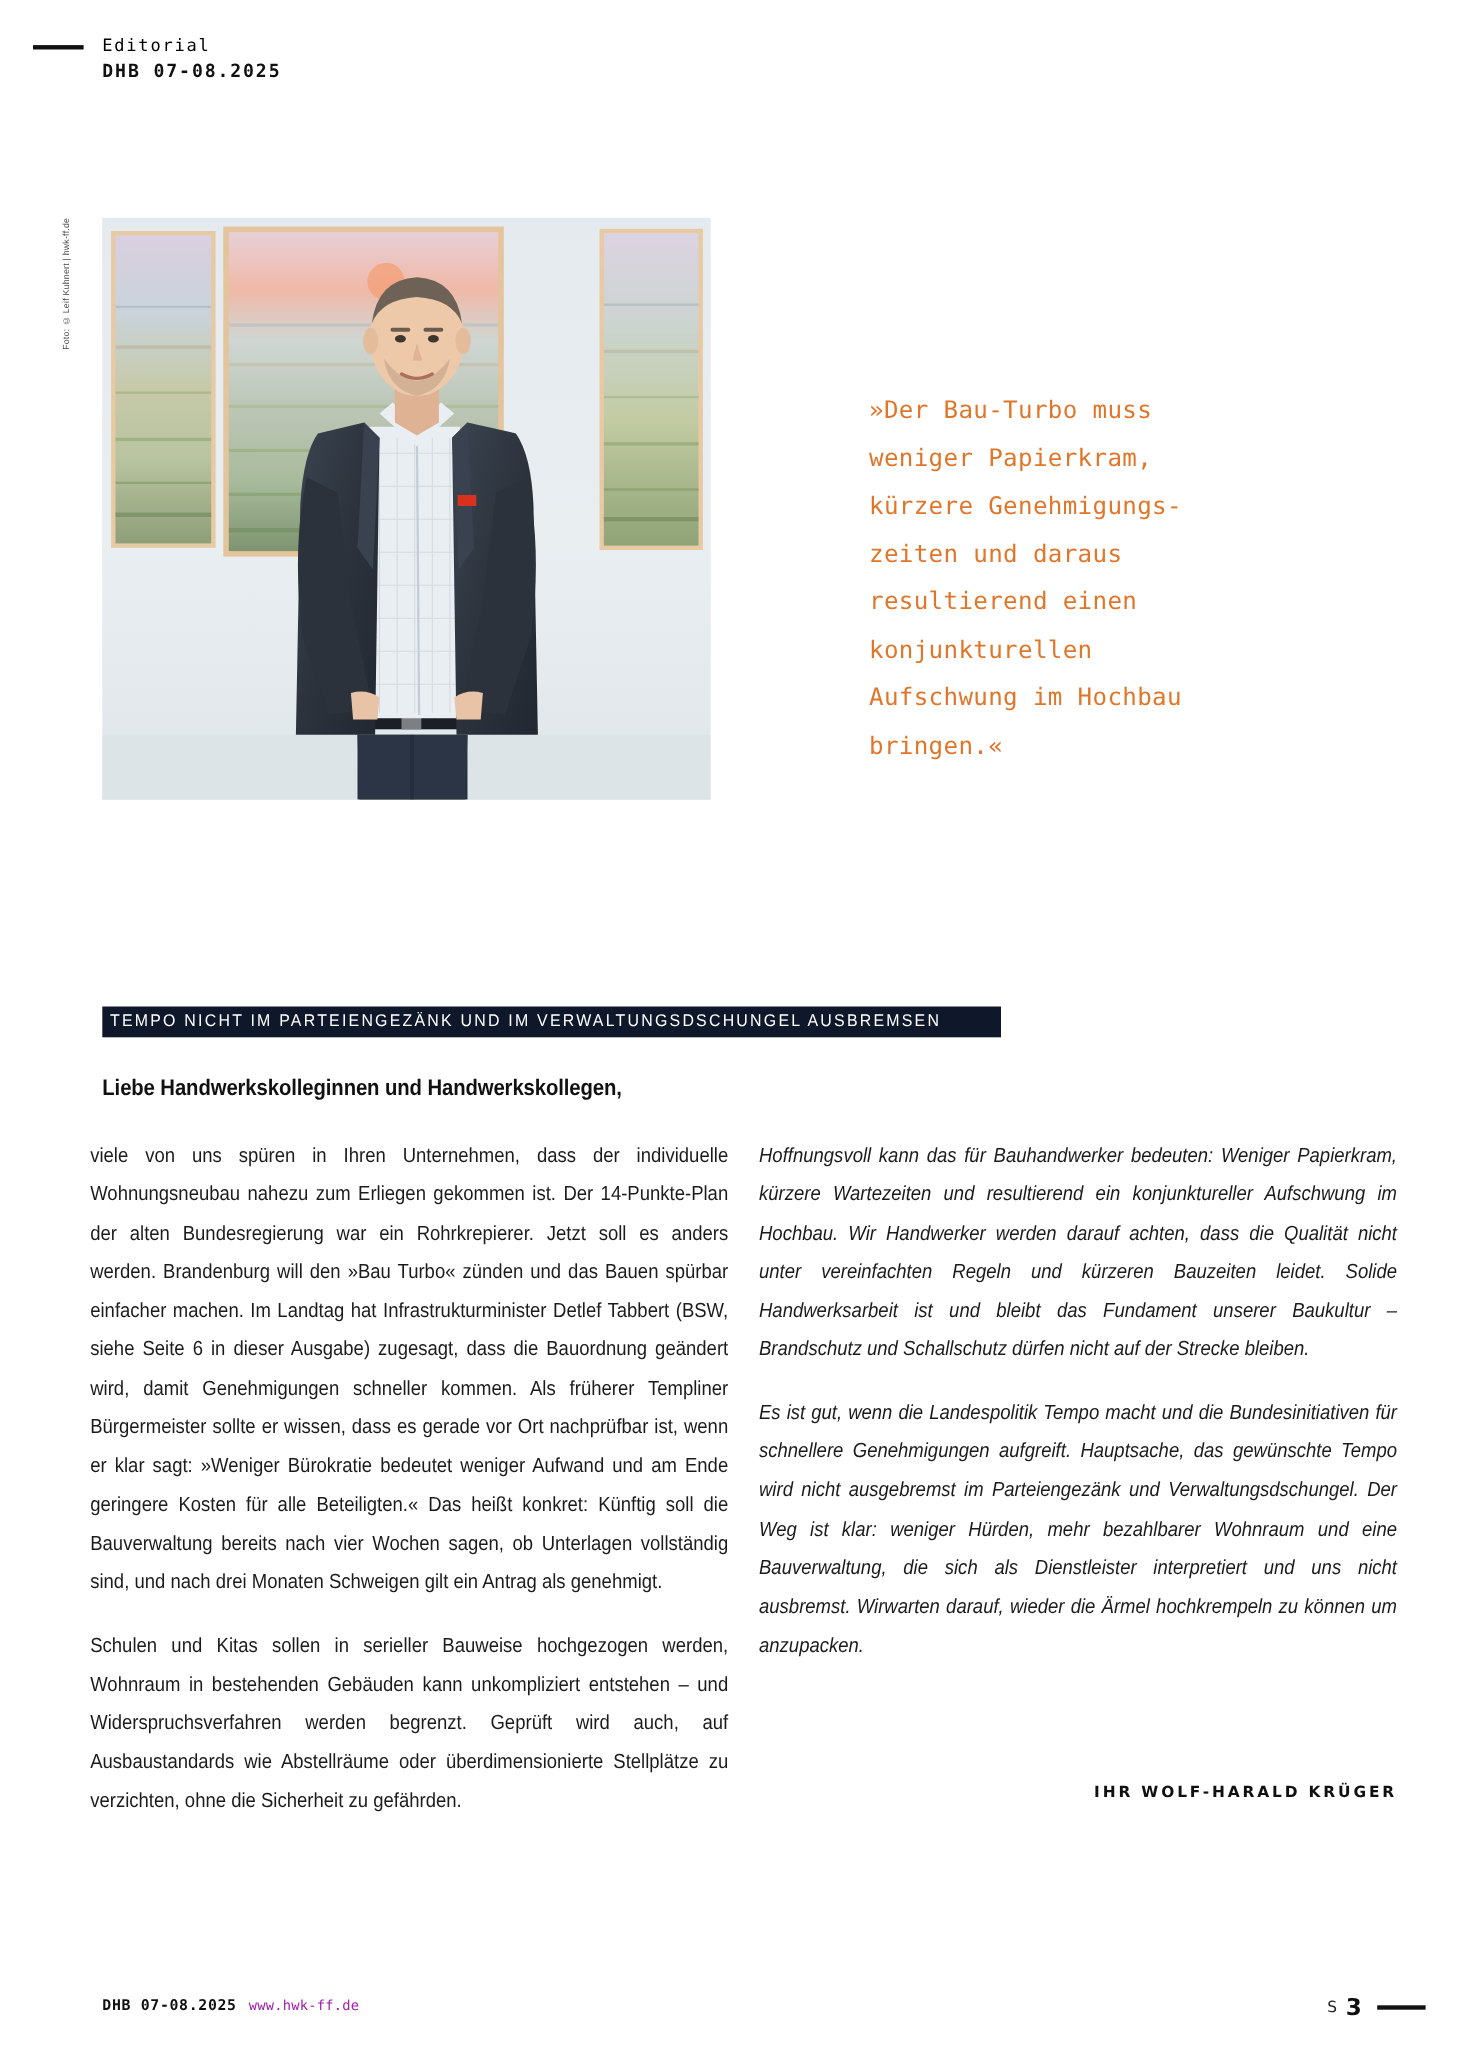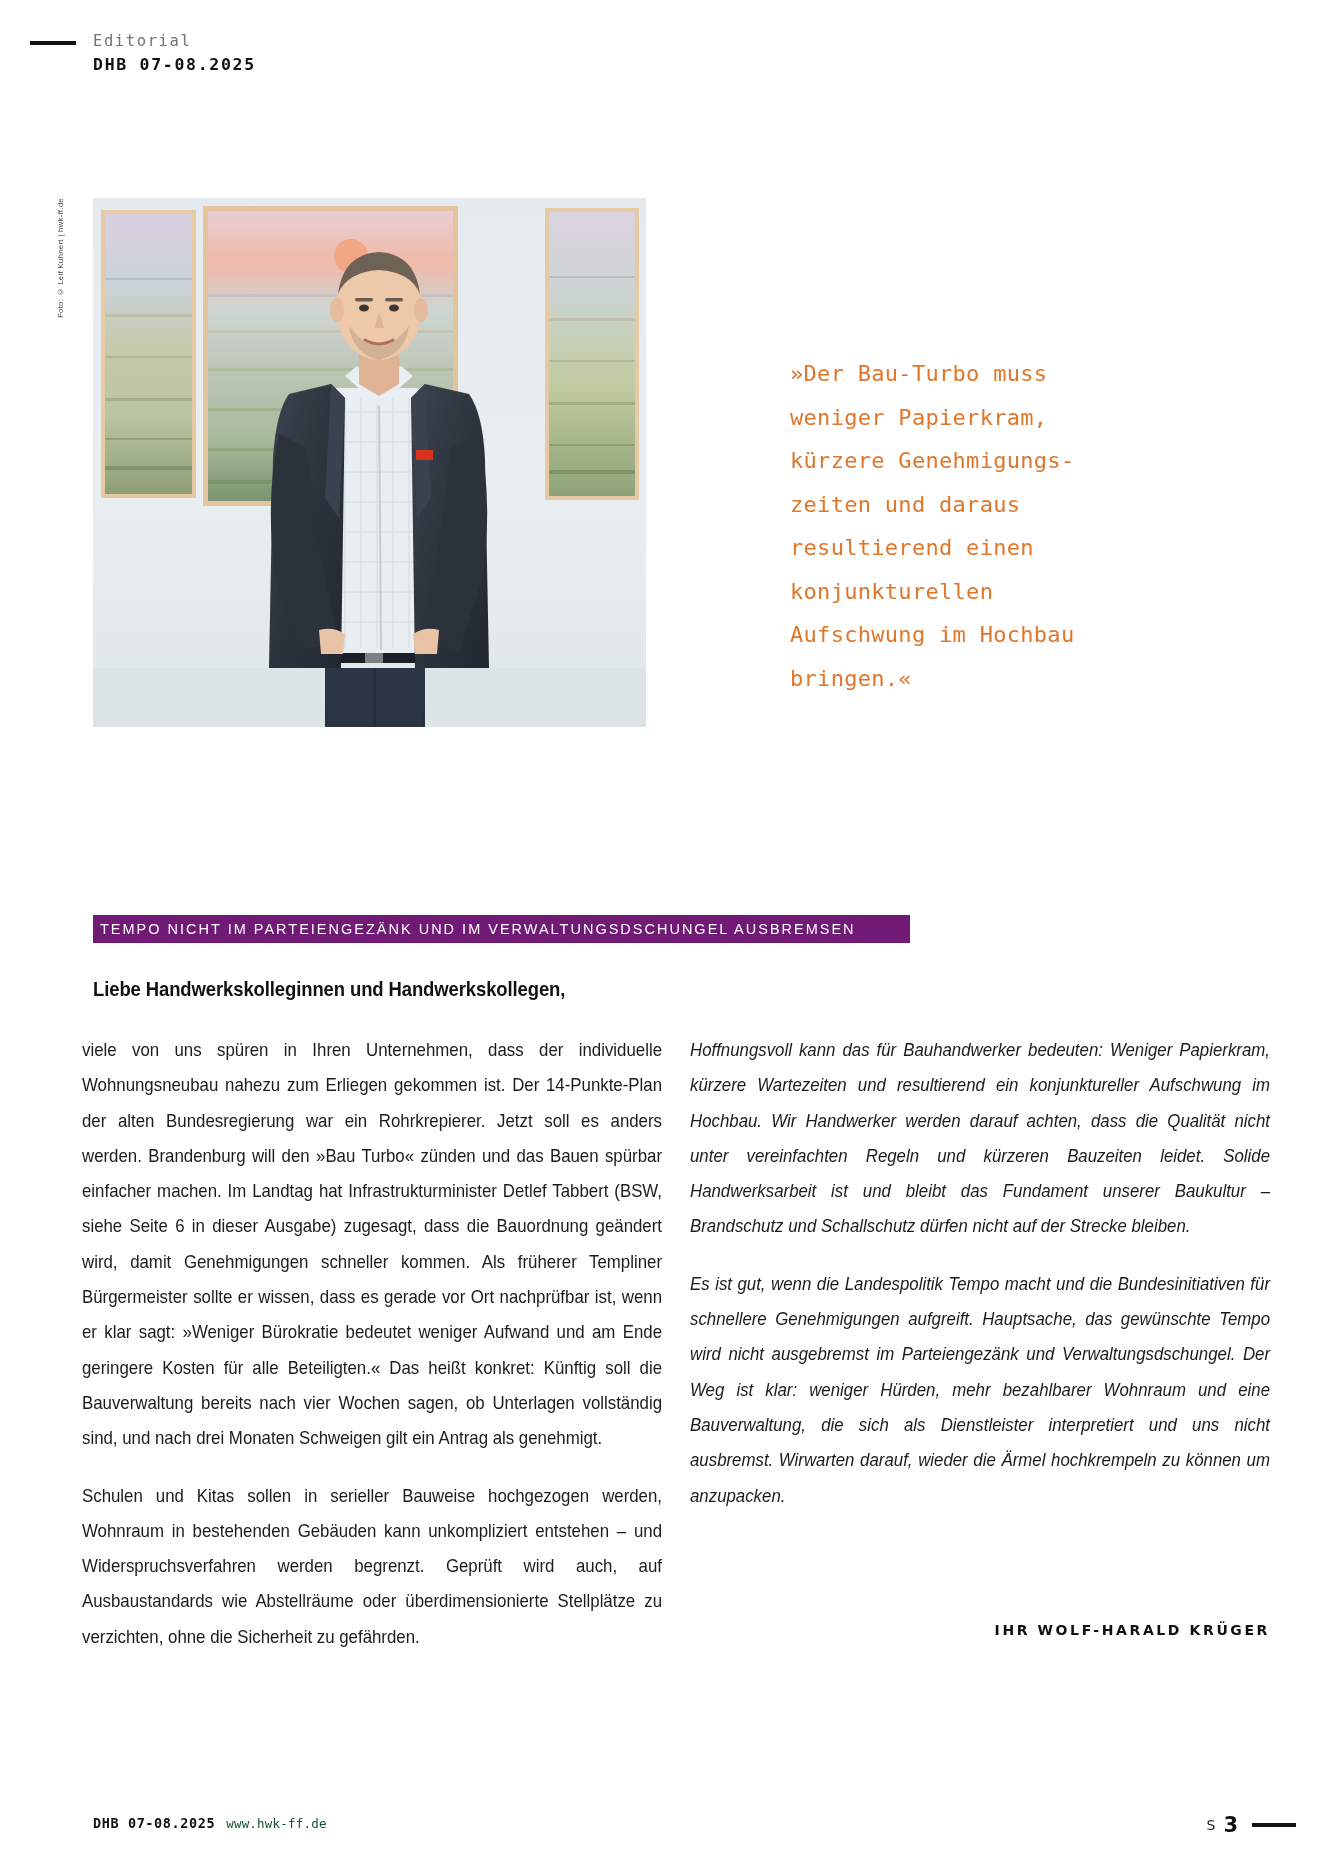--- a/index.html
+++ b/index.html
@@ -34,21 +34,21 @@
   }
   .header-text {
     position: absolute;
     left: 93px;
     top: 0;
   }
   .header-kicker {
     font-family: "DejaVu Sans Mono", monospace;
     font-size: 15.5px;
     letter-spacing: 1.6px;
-    color: #737373;
+    color: #000000;
     line-height: 22px;
     white-space: nowrap;
   }
   .header-issue {
     font-family: "DejaVu Sans Mono", monospace;
     font-size: 16.5px;
     font-weight: bold;
     letter-spacing: 1.7px;
     color: #101010;
     line-height: 25px;
@@ -105,21 +105,21 @@
     color: #e0762a;
     white-space: pre-line;
   }
 
   
   .banner {
     position: absolute;
     left: 93px;
     top: 915px;
     height: 28px;
-    background: #701a75;
+    background: #0f172a;
     display: flex;
     align-items: center;
     padding: 0 6px 0 7px;
   }
   .banner-text {
     font-family: "Liberation Sans Narrow", "Liberation Sans", sans-serif;
     font-size: 15.4px;
     font-weight: normal;
     letter-spacing: 2.15px;
     color: #ffffff;
@@ -213,21 +213,21 @@
     font-family: "DejaVu Sans Mono", monospace;
     font-size: 13.5px;
     font-weight: bold;
     letter-spacing: 0.6px;
     color: #101010;
   }
   .footer-url {
     font-family: "DejaVu Sans Mono", monospace;
     font-size: 12.5px;
     letter-spacing: 0.2px;
-    color: #14532d;
+    color: #a21caf;
   }
   .footer-right {
     position: absolute;
     right: 30px;
     top: -2px;
     display: flex;
     align-items: center;
     gap: 8px;
   }
   .footer-s {

